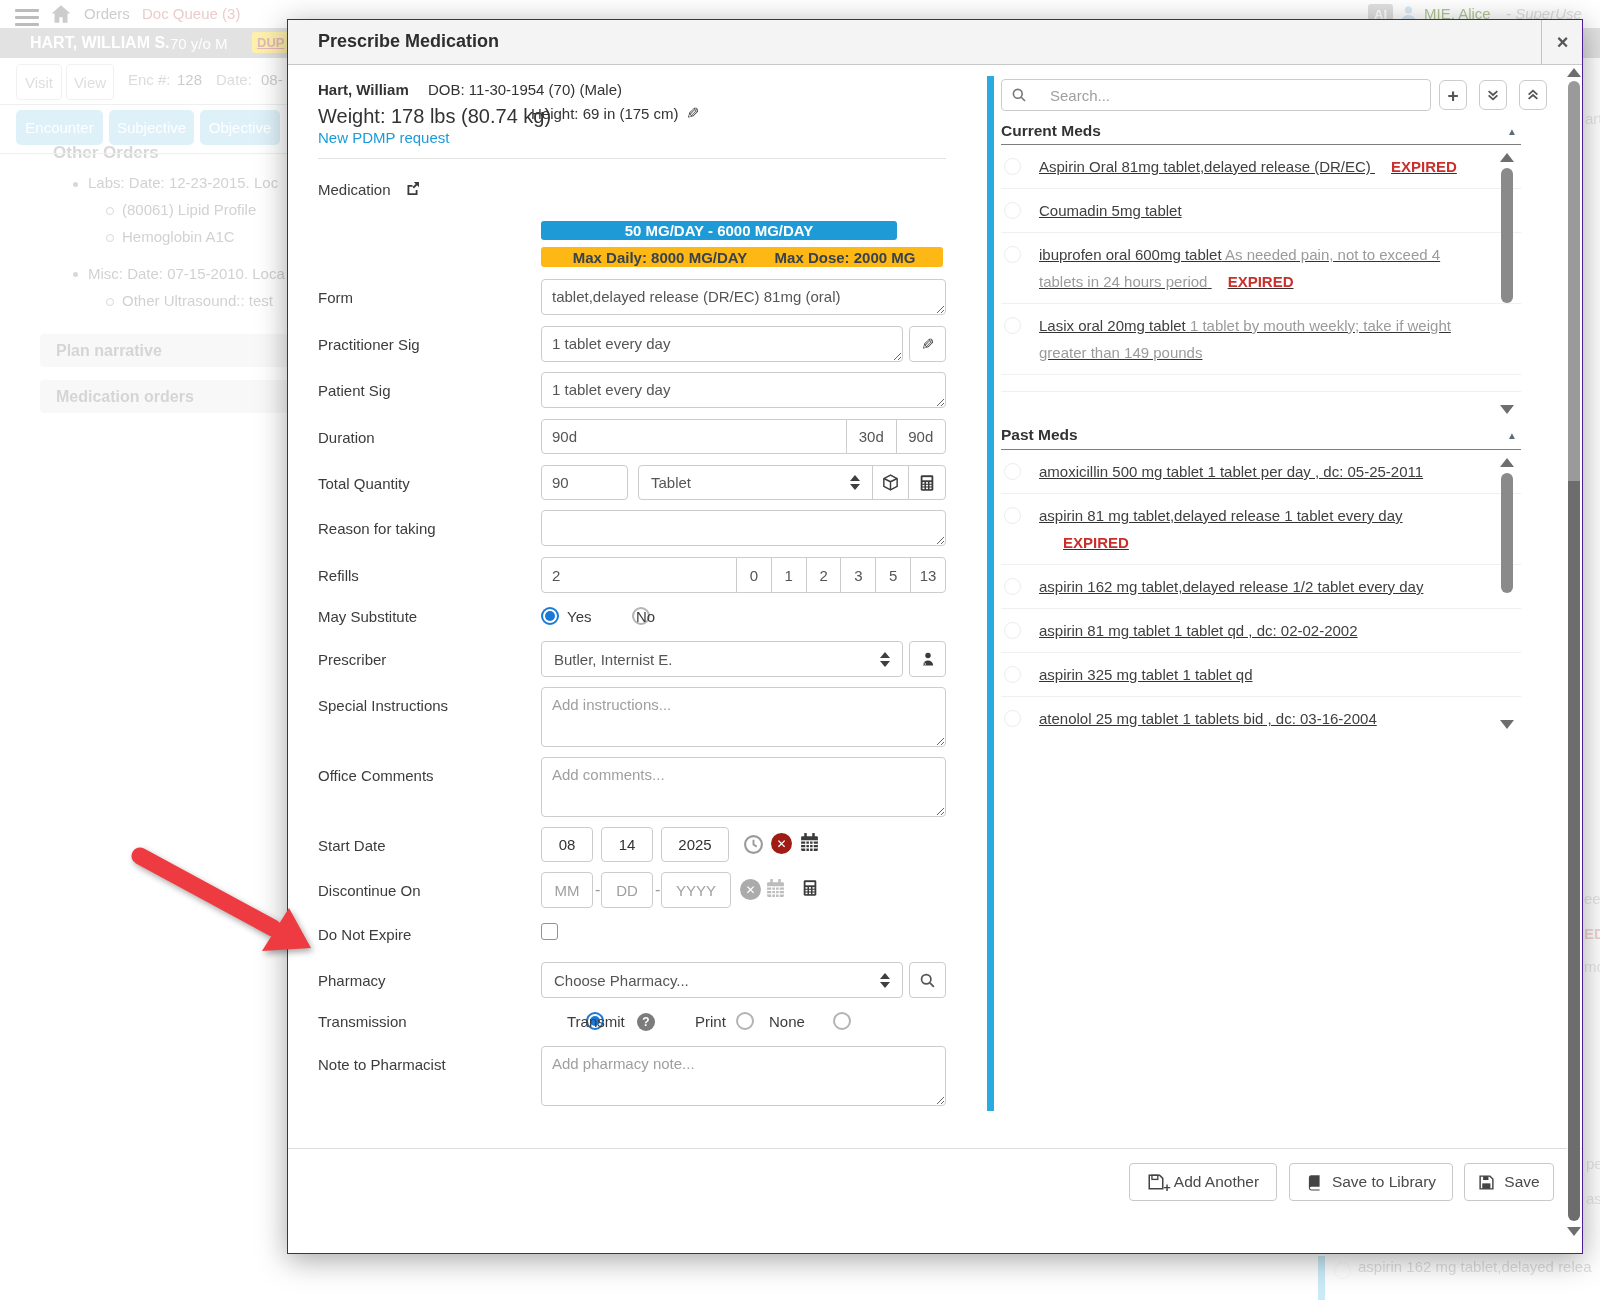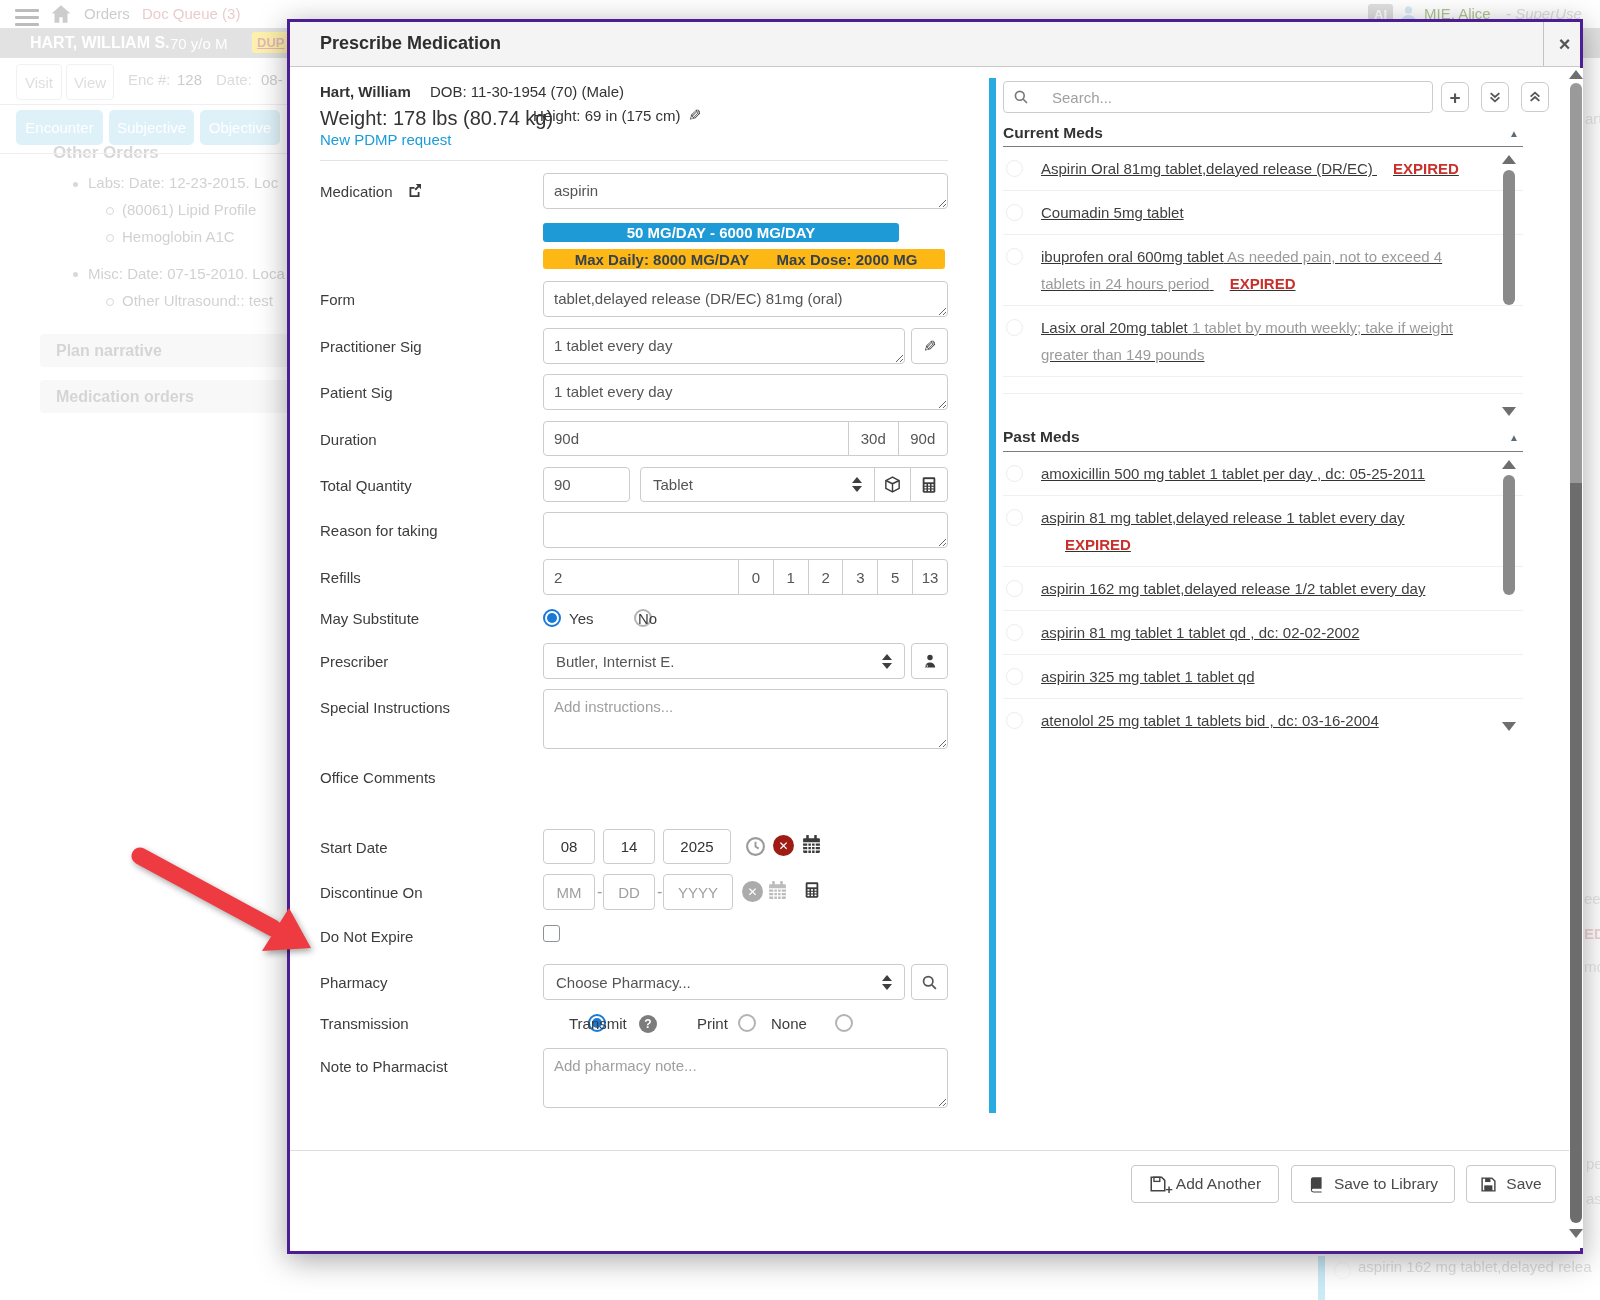--- a/index.html
+++ b/index.html
@@ -20,21 +20,21 @@
         display:flex;align-items:center;justify-content:center;}
   .secbar{background:#efefef;border-radius:4px;color:#a3a3a3;font-weight:bold;font-size:16px;
           display:flex;align-items:center;padding-left:16px;}
   .bullet{width:5px;height:5px;border-radius:50%;background:#a9a9a9;}
   .circ-bullet{width:6px;height:6px;border-radius:50%;border:1px solid #a9a9a9;background:#fff;}
   .hline{height:1px;background:#dcdcdc;}
   .frag{color:#c6c6c6;font-size:15px;white-space:nowrap;}
   
   .dim{left:0;top:0;width:1600px;height:1300px;background:rgba(255,255,255,.55);}
   
-  .modal{left:287px;top:19px;width:1296px;height:1235px;background:#fff;border:3px solid #4c1d95;
+  .modal{left:287px;top:19px;width:1296px;height:1235px;background:#fff;border:1px solid #4c1d95;
          box-shadow:0 6px 28px rgba(0,0,0,.35);box-sizing:border-box;}
   .titlebar{left:0;top:0;width:100%;height:45px;background:#f4f4f4;border-bottom:1px solid #c9c9c9;box-sizing:border-box;}
   .title{left:30px;top:11px;font-size:18px;font-weight:bold;color:#2e2e2e;}
   .closebox{left:1253px;top:0;width:42px;height:44px;border-left:1px solid #c3c3c3;display:flex;
             align-items:center;justify-content:center;font-size:20px;font-weight:bold;color:#555;cursor:pointer;box-sizing:border-box;}
   .flabel{font-size:15px;color:#3c3c3c;white-space:nowrap;}
   .inbox, textarea.inbox{border:1px solid #ccc;border-radius:4px;background:#fff;color:#555;
        font-family:"Liberation Sans","DejaVu Sans",sans-serif;font-size:15px;padding:7px 10px;box-sizing:border-box;outline:none;}
   textarea.inbox{resize:both;overflow:hidden;line-height:1.35;}
   input.inbox::placeholder, textarea.inbox::placeholder{color:#9f9f9f;}
@@ -190,21 +190,20 @@
     <div class="abs hline" style="left:30px;top:138px;width:628px;background:#e3e3e3;"></div>
 
     
     <span class="abs flabel" style="left:30px;top:161px;">Medication</span>
     <span class="abs" style="left:118px;top:161px;">
       <svg width="14" height="14" viewBox="0 0 14 14">
           <path d="M1.5 4h5v1.8H3.3v6.4h6.4V9h1.8v5H1.5z" fill="#3b3b3b"></path>
           <path d="M7.8 1h5.2v5.2l-1.9-1.9-3.2 3.2-1.4-1.4 3.2-3.2z" fill="#3b3b3b"></path>
         </svg>
     </span>
-    <textarea class="abs inbox" style="left: 253px; top: 151px; width: 405px; height: 36px;">aspirin</textarea>
 
     <div class="abs bluebadge" style="left:253px;top:201px;width:356px;height:19px;">50 MG/DAY - 6000 MG/DAY</div>
     <div class="abs yellowbadge" style="left:253px;top:227px;width:198px;height:20px;padding-left:20px;">Max Daily: 8000 MG/DAY</div>
     <div class="abs yellowbadge" style="left:459px;top:227px;width:196px;height:20px;">Max Dose: 2000 MG</div>
 
     <span class="abs flabel" style="left:30px;top:269px;">Form</span>
     <textarea class="abs inbox" style="left: 253px; top: 259px; width: 405px; height: 36px;">tablet,delayed release (DR/EC) 81mg (oral)</textarea>
 
     <span class="abs flabel" style="left:30px;top:316px;">Practitioner Sig</span>
     <textarea class="abs inbox" style="left: 253px; top: 306px; width: 362px; height: 36px;">1 tablet every day</textarea>
@@ -290,20 +289,21 @@
           <circle cx="10" cy="5.6" r="3.4" fill="#3b3b3b"></circle>
           <path d="M3.5 18c.4-4 3-6 6.5-6s6.1 2 6.5 6z" fill="#3b3b3b"></path>
           <circle cx="5.5" cy="16.4" r="1.5" fill="#3b3b3b" stroke="#fff" stroke-width=".8"></circle>
         </svg>
     </div>
 
     <span class="abs flabel" style="left:30px;top:677px;">Special Instructions</span>
     <textarea class="abs inbox" style="left: 253px; top: 667px; width: 405px; height: 60px;" placeholder="Add instructions..."></textarea>
 
     <span class="abs flabel" style="left:30px;top:747px;">Office Comments</span>
+    <textarea class="abs inbox" style="left: 253px; top: 737px; width: 405px; height: 60px;" placeholder="Add comments..."></textarea>
 
     <span class="abs flabel" style="left:30px;top:817px;">Start Date</span>
     <input class="abs inbox datebox" style="left: 253px; top: 807px; width: 52px; height: 35px; color: rgb(51, 51, 51);" value="08">
     <input class="abs inbox datebox" style="left: 313px; top: 807px; width: 52px; height: 35px; color: rgb(51, 51, 51);" value="14">
     <input class="abs inbox datebox" style="left: 373px; top: 807px; width: 68px; height: 35px; color: rgb(51, 51, 51);" value="2025">
     <span class="abs" style="left:455px;top:814px;">
       <svg width="21" height="21" viewBox="0 0 20 20">
           <circle cx="10" cy="10" r="8" fill="none" stroke="#9a9a9a" stroke-width="2"></circle>
           <path d="M10 5.5V10l3 2" stroke="#9a9a9a" stroke-width="1.8" fill="none"></path>
         </svg>

